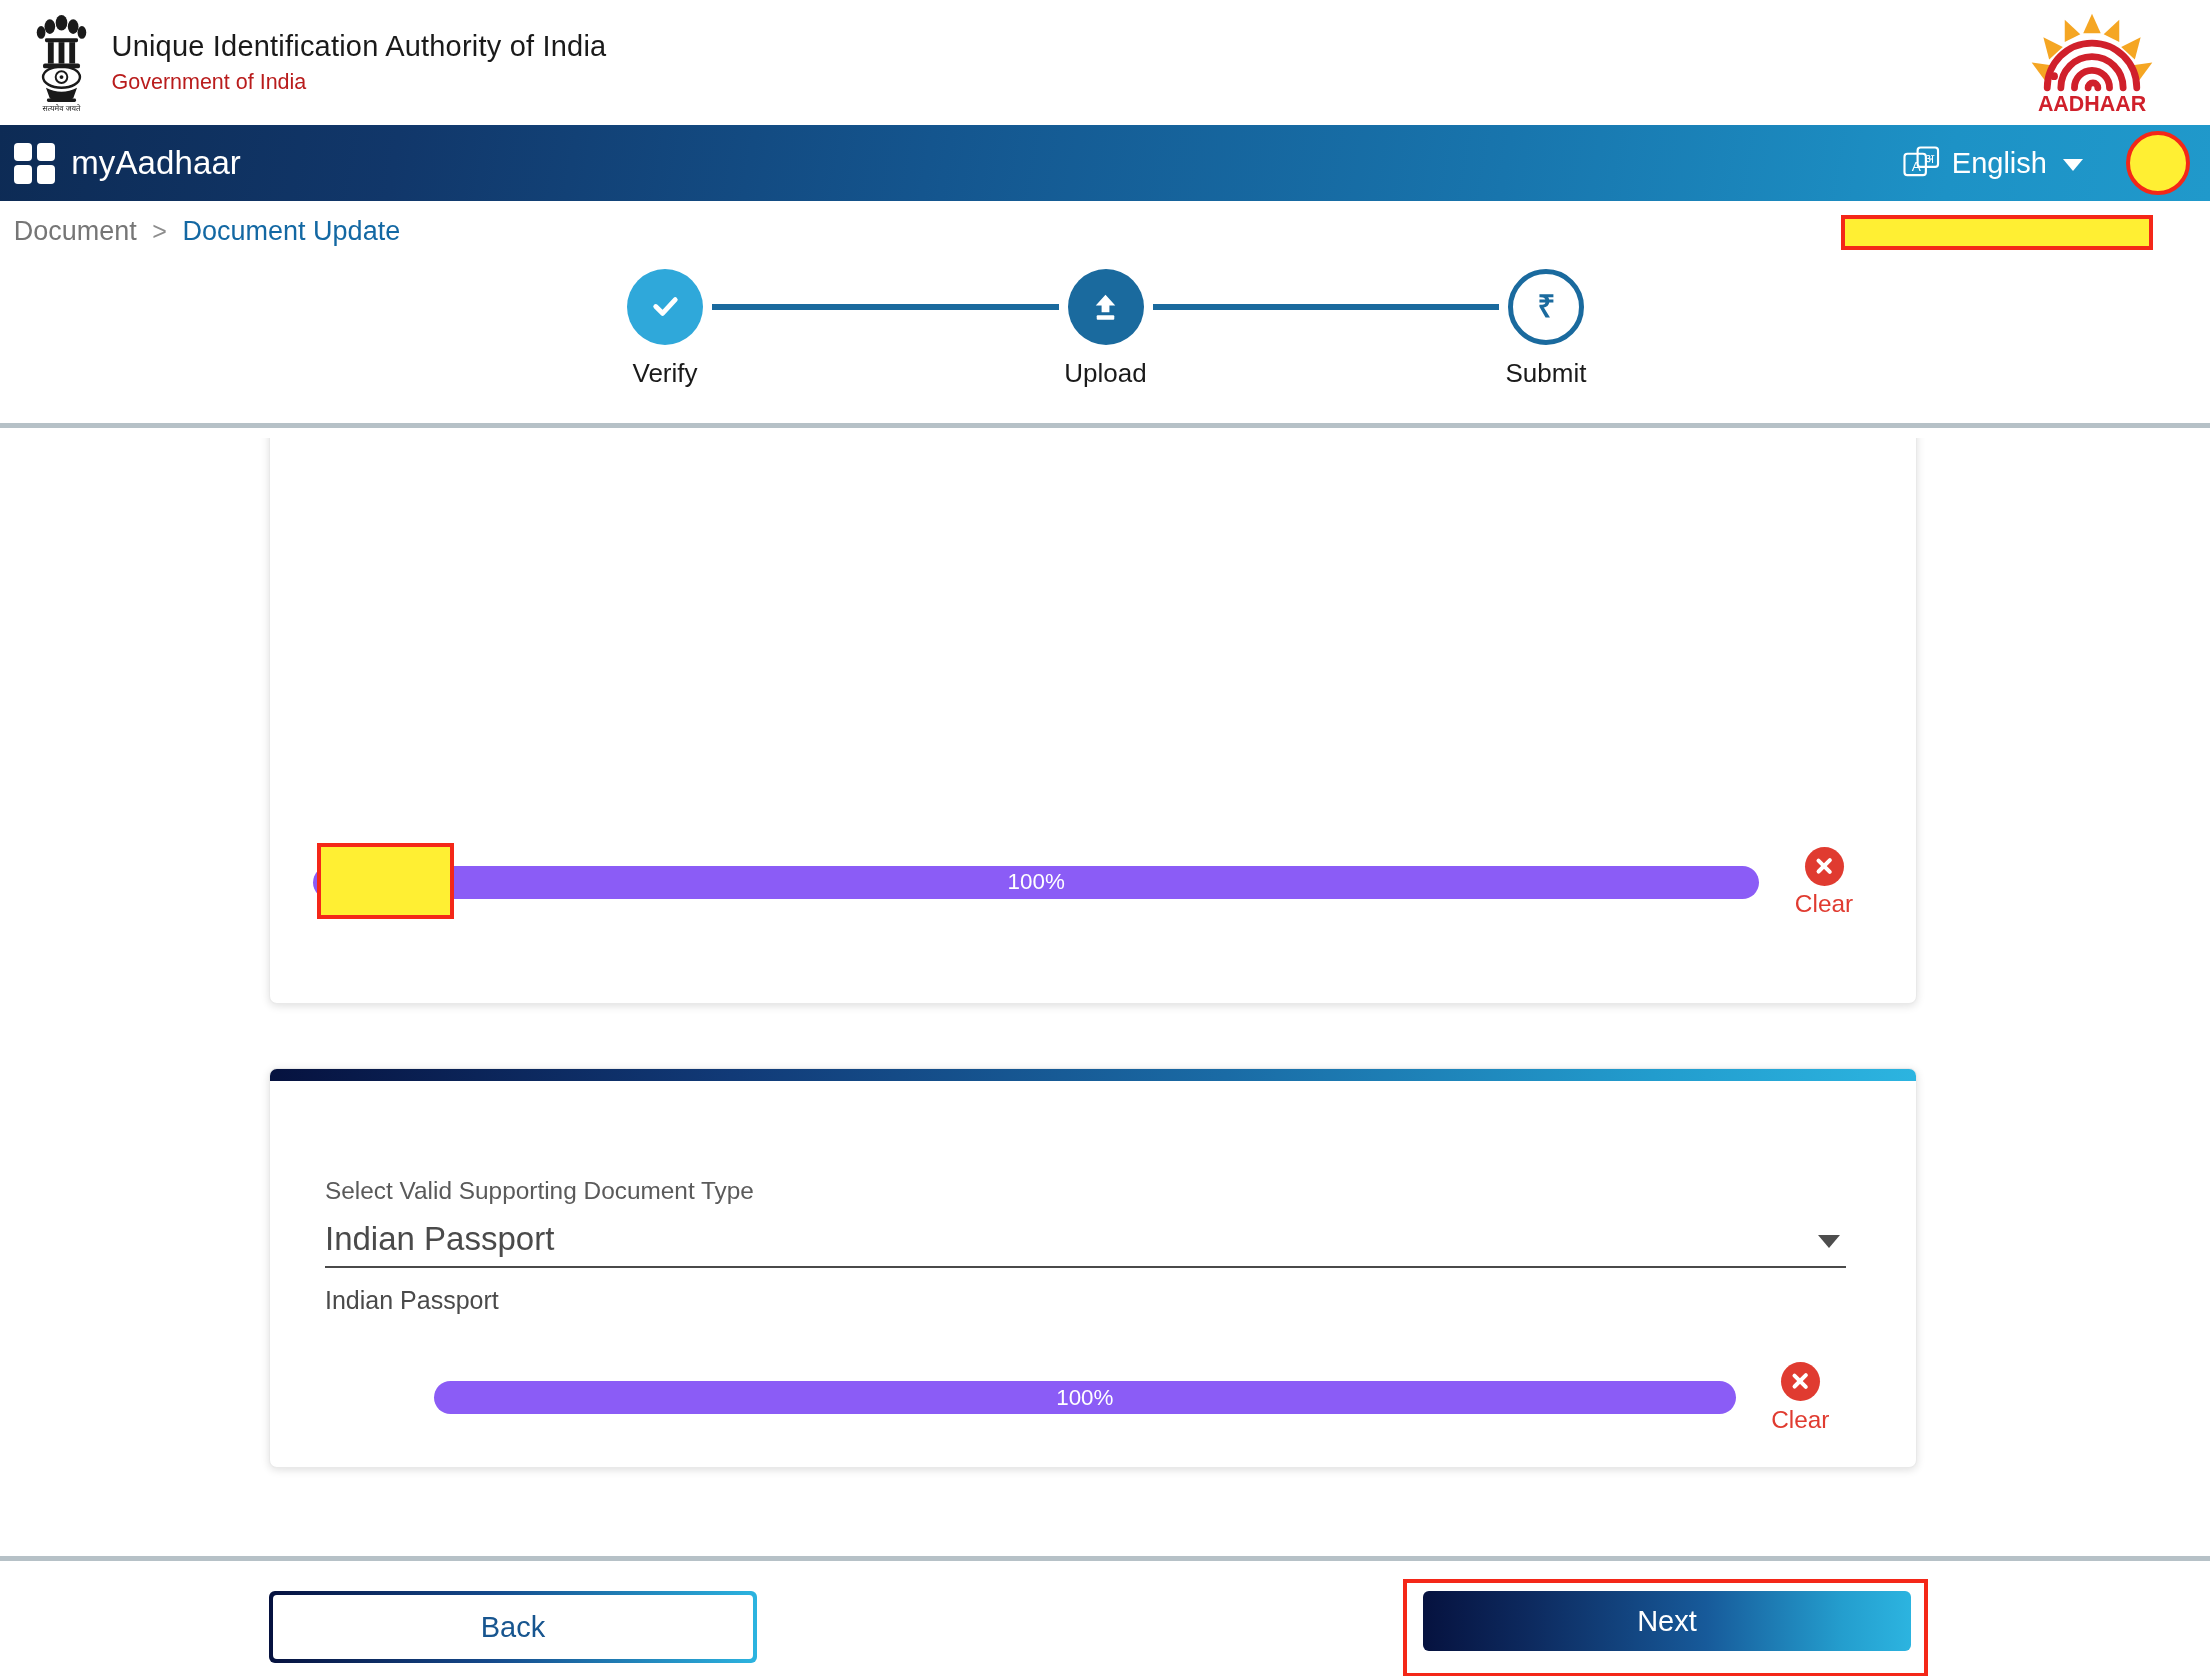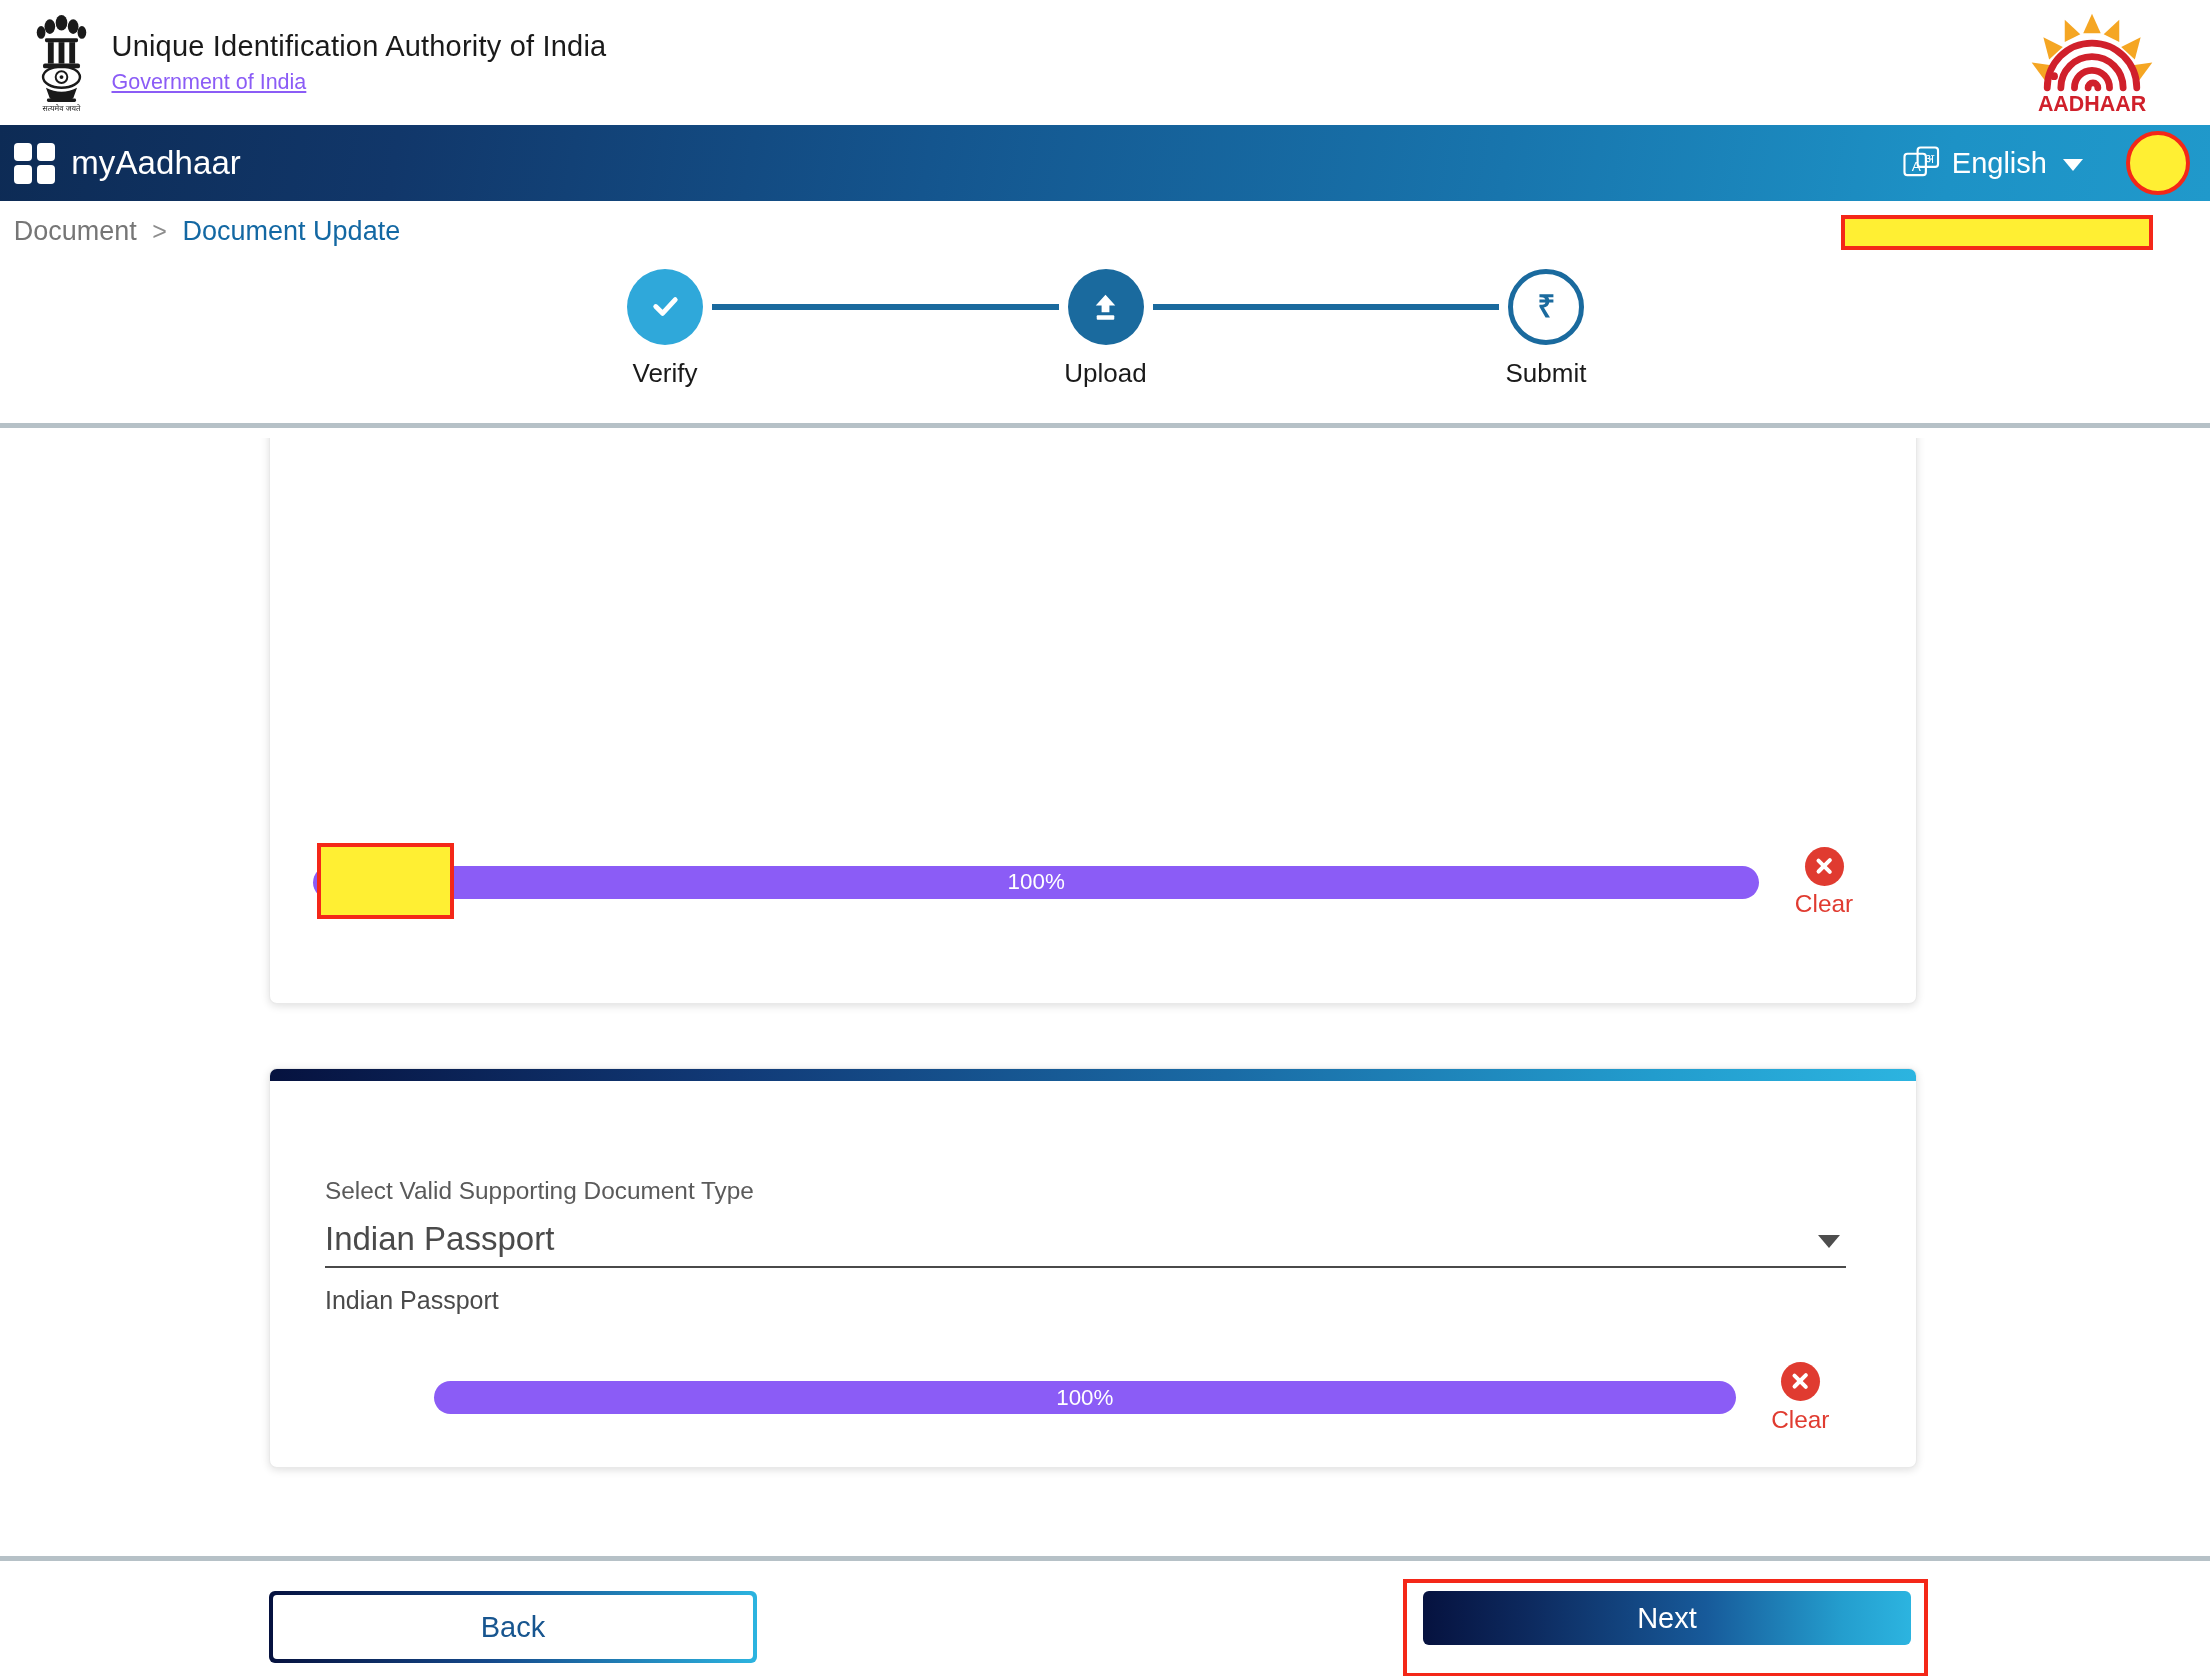--- a/index.html
+++ b/index.html
@@ -28,24 +28,23 @@
   }
   .gov-titles { margin-left: 21.5px; }
   .gov-title-main {
     font-size: 29px;
     color: #1a1a1a;
     letter-spacing: 0.2px;
     line-height: 1.15;
   }
   .gov-title-sub {
     font-size: 21.5px;
-    color: #8b5cf6;
+    color: #b91c1c;
     margin-top: 6.8px;
     line-height: 1.15;
-    text-decoration: underline;
   }
   .aadhaar-logo {
     position: absolute;
     right: 41px;
     top: 7.8px;
     width: 156px;
     height: 109px;
   }
 
   
@@ -372,21 +371,21 @@
     top: 17.6px;
     width: 525px;
     height: 98px;
     border: 4.9px solid #f42718;
   }
   .btn-next {
     position: absolute;
     left: 1423px;
     top: 30px;
     width: 488px;
-    height: 54px;
+    height: 60px;
     border-radius: 5.9px;
     background: linear-gradient(90deg, #06123f 0%, #0d2a5f 22%, #175a9a 58%, #249ece 86%, #2cb4e0 100%);
     display: flex;
     align-items: center;
     justify-content: center;
     color: #ffffff;
     font-size: 29px;
     cursor: pointer;
   }
 </style>

